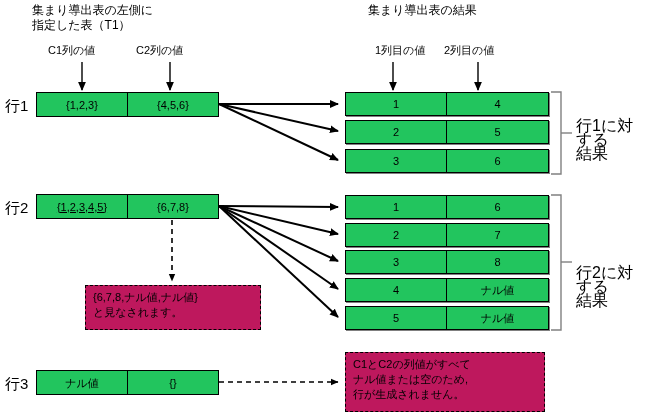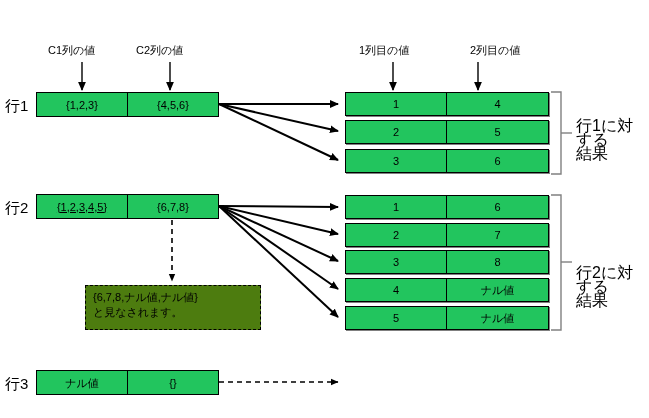--- a/index.html
+++ b/index.html
@@ -64,21 +64,21 @@
   }
   .tbl > .cell + .cell { border-left: 1px solid #000; }
 
   
   .resrow { box-shadow: 1px 1px 0 #808080; }
 
   
   .note {
     border: 1px dashed #000;
     box-sizing: border-box;
-    background: #4d7c0f;
+    background: #be185d;
     font-size: 11px;
     line-height: 15px;
     white-space: pre-line;
     padding: 4px 7px;
     color: #000;
   }
 
   
   #wires {
     position: absolute;
@@ -138,27 +138,30 @@
       <path d="M551,92 L561,92 L561,174 L551,174"></path>
       <line x1="561" y1="133" x2="572" y2="133"></line>
     </g>
 
     <g stroke="#808080" stroke-width="1.4" fill="none">
       <path d="M551,195 L561,195 L561,330 L551,330"></path>
       <line x1="561" y1="262" x2="572" y2="262"></line>
     </g>
   </svg>
 
-
+  <div class="abs title" style="left:32px; top:3px;">集まり導出表の左側に
+指定した表（T1）</div>
+
+  <div class="abs title" style="left:368px; top:3px;">集まり導出表の結果</div>
 
   <div class="abs collabel" style="left:48px; top:44px;">C1列の値</div>
   <div class="abs collabel" style="left:136px; top:44px;">C2列の値</div>
 
-  <div class="abs collabel" style="left:359px; top:44px;">1列目の値</div>
-  <div class="abs collabel" style="left:470px; top:44px;">2列目の値</div>
+  <div class="abs collabel" style="left:375px; top:44px;">1列目の値</div>
+  <div class="abs collabel" style="left:444px; top:44px;">2列目の値</div>
 
   <div class="abs rowlabel" style="left:5px; top:99px;">行1</div>
   <div class="abs rowlabel" style="left:5px; top:201px;text-align:center;">行2</div>
   <div class="abs rowlabel" style="left:5px; top:377px;">行3</div>
 
   <div class="abs tbl" style="left:36px; top:92px; width:183px; height:25px;">
     <div class="cell" style="width:91px;">{1,2,3}</div>
     <div class="cell" style="width:92px;">{4,5,6}</div>
   </div>
 
@@ -214,14 +217,17 @@
     <div class="cell" style="width:101px;">5</div>
     <div class="cell" style="width:103px;">ナル値</div>
   </div>
 
   <div class="abs brlabel" style="left:576px; top:266px;">行2に対する
 結果</div>
 
   <div class="abs note" style="left:85px; top:285px; width:176px; height:45px;">{6,7,8,ナル値,ナル値}
 と見なされます。</div>
 
+  <div class="abs note" style="left:345px; top:352px; width:200px; height:60px;">C1とC2の列値がすべて
+ナル値または空のため,
+行が生成されません。</div>
 
 </div>
 
 </body></html>

